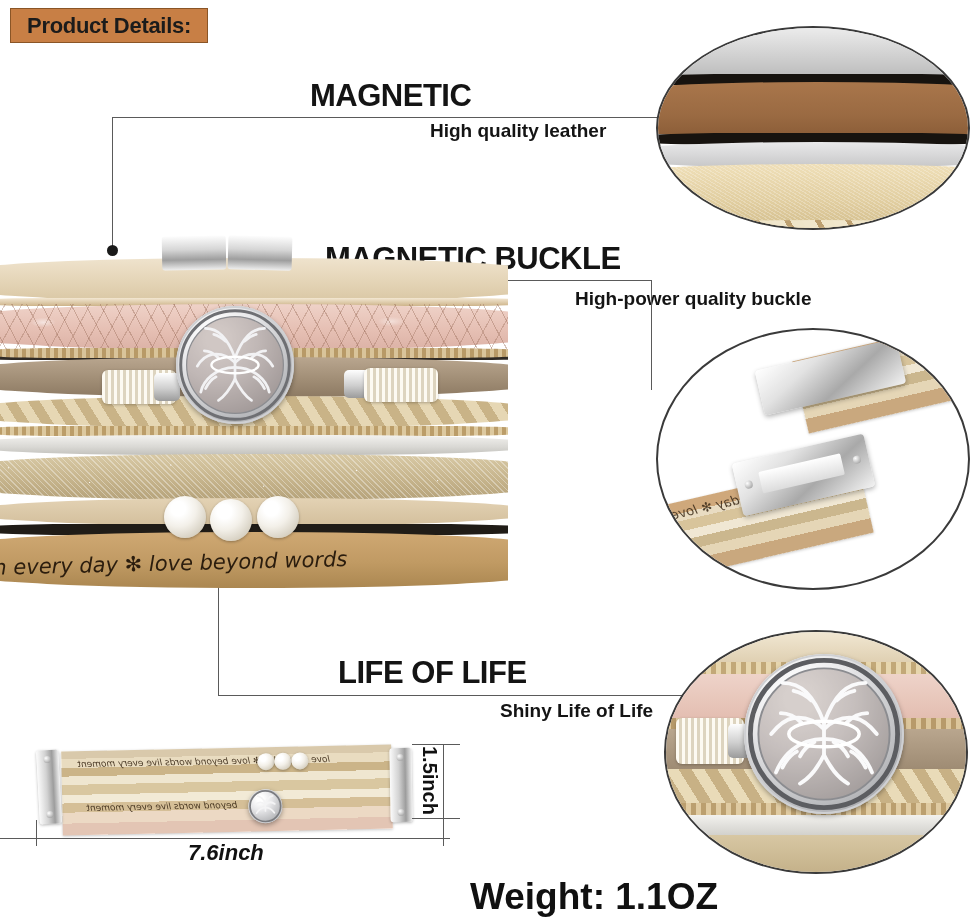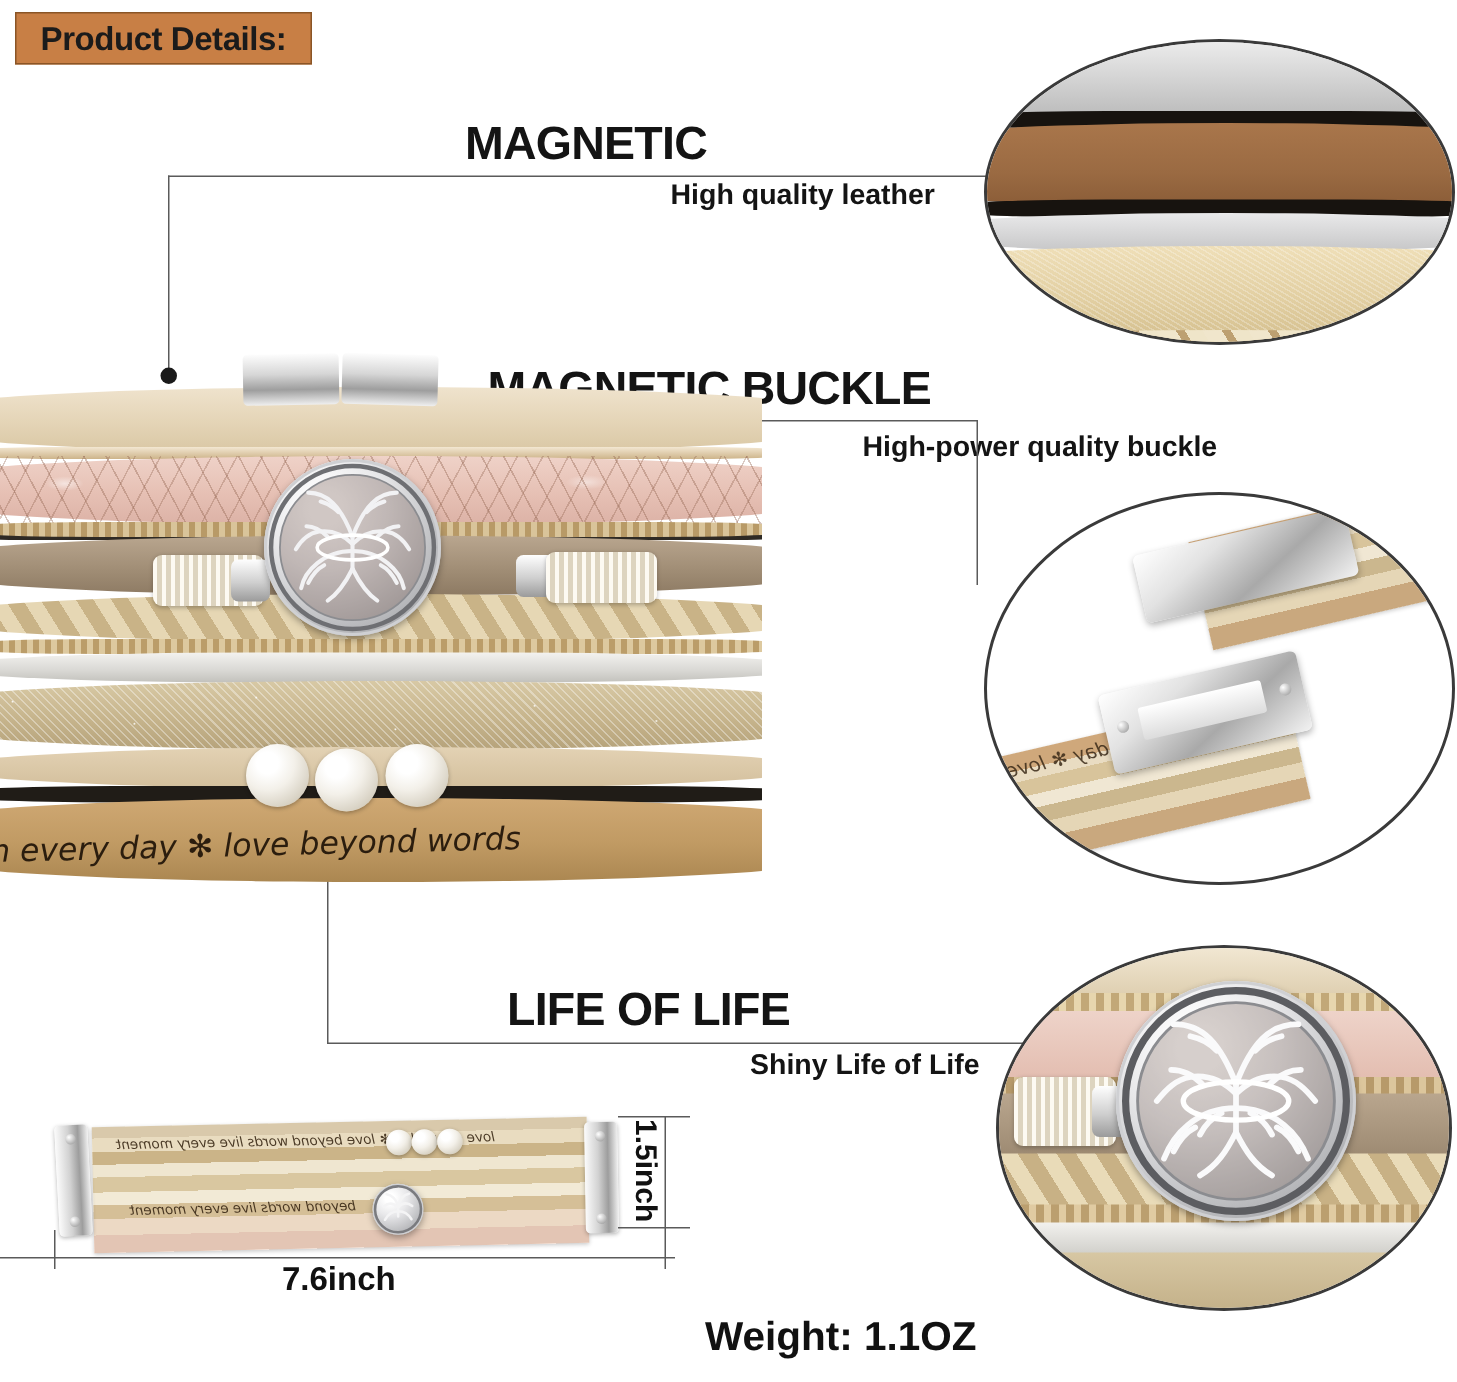--- a/index.html
+++ b/index.html
@@ -184,32 +184,32 @@
       background:linear-gradient(90deg,#fbfbfb,#d2d2d2 40%,#9d9d9d 70%,#f0f0f0);
       border-radius:3px; box-shadow:0 1px 3px rgba(0,0,0,.3); }
   .flat-clasp .screw{ position:absolute; left:7px; width:7px; height:7px; border-radius:50%;
       background:radial-gradient(circle at 35% 30%,#fff,#8e8e8e); }
 
   
   .dim-txt{ font-size:22px; font-weight:bold; color:#111; }
   .dim-txt.vert{ writing-mode:vertical-rl; font-size:20px; }
 
   
-  #weight-label{ left:470px; top:876px; font-size:27px; font-weight:bold; color:#111;
+  #weight-label{ left:470px; top:876px; font-size:37px; font-weight:bold; color:#111;
       white-space:nowrap; }
 </style>
 </head>
 <body>
 
 <div class="abs" id="header-bar">
   <span class="t">Product Details:</span>
 </div>
 
 <div class="abs big-head" style="left:310px; top:78px;">MAGNETIC</div>
-<div class="abs sub-head" style="left:430px; top:120px;margin-left:17px;">High quality leather</div>
+<div class="abs sub-head" style="left:430px; top:120px;">High quality leather</div>
 <div class="abs thin-h" style="left:112px; top:117px; width:548px;"></div>
 <div class="abs thin-v" style="left:112px; top:117px; height:135px;"></div>
 <div class="abs dot" style="left:107px; top:245px;"></div>
 
 <div class="abs big-head" style="left:325px; top:241px;">MAGNETIC BUCKLE</div>
 <div class="abs sub-head" style="left:575px; top:288px;">High-power quality buckle</div>
 <div class="abs thin-h" style="left:305px; top:280px; width:347px;"></div>
 <div class="abs thin-v" style="left:651px; top:280px; height:110px;"></div>
 <div class="abs dot" style="left:300px; top:275px;"></div>
 
@@ -390,15 +390,15 @@
 </div>
 
 <div class="abs thin-h" style="left:412px; top:744px; width:48px;"></div>
 <div class="abs thin-h" style="left:412px; top:818px; width:48px;"></div>
 <div class="abs thin-v" style="left:443px; top:744px; height:74px;"></div>
 <div class="abs dim-txt vert" style="left:418px; top:746px;">1.5inch</div>
 
 <div class="abs thin-v" style="left:36px; top:820px; height:26px;"></div>
 <div class="abs thin-v" style="left:443px; top:818px; height:28px;"></div>
 <div class="abs thin-h" style="left:0px; top:838px; width:450px;"></div>
-<div class="abs dim-txt" style="left:188px; top:840px;">7.6inch</div>
+<div class="abs dim-txt" style="left:188px; top:840px;font-style:italic;">7.6inch</div>
 
 <div class="abs" id="weight-label">Weight: 1.1OZ</div>
 
 </body></html>

